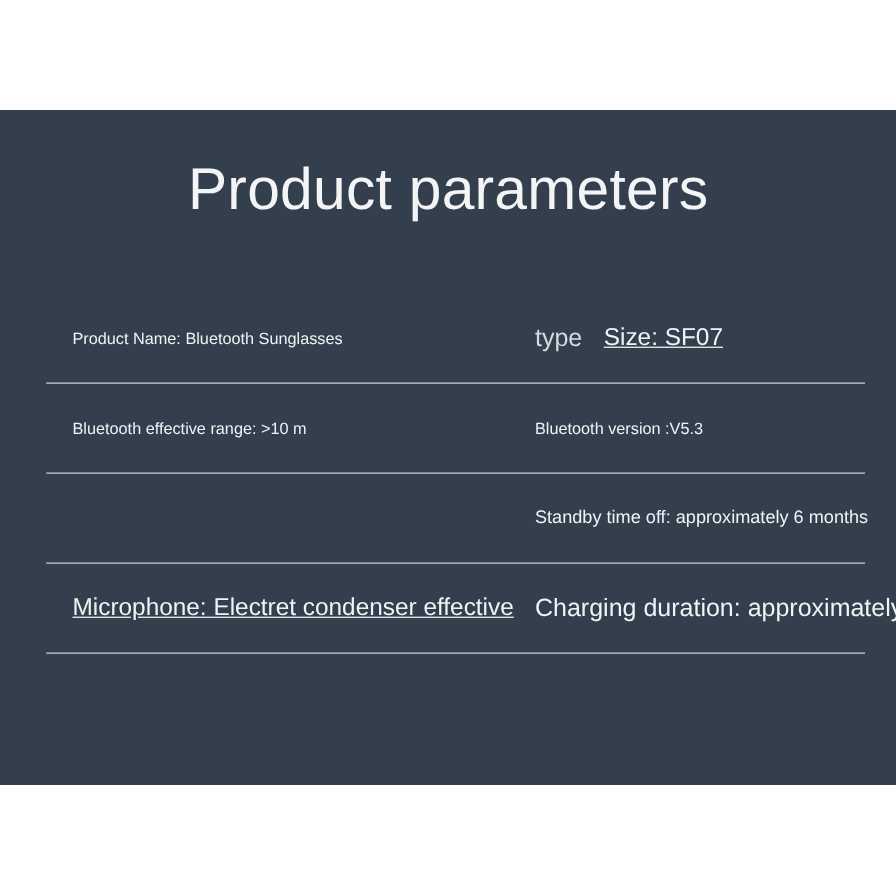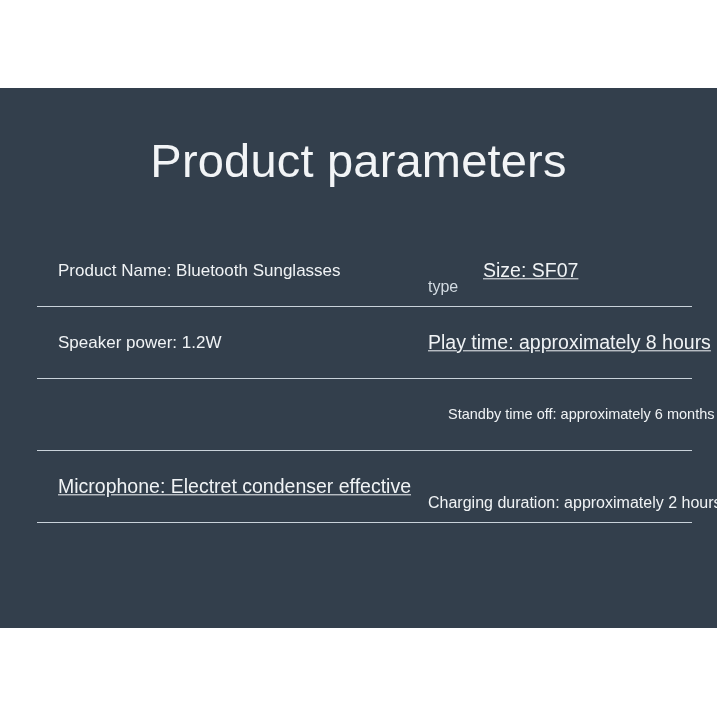--- a/index.html
+++ b/index.html
@@ -28,21 +28,21 @@
     top: 88px;
     width: 717px;
     height: 540px;
     background: #333f4c;
     box-sizing: border-box;
   }
 
   .panel-title {
     position: absolute;
     left: 0;
-    top: 48px;
+    top: 38px;
     width: 717px;
     text-align: center;
     color: #f2f4f6;
     font-size: 47px;
     font-weight: 400;
     letter-spacing: 0.2px;
     line-height: 1.05;
     white-space: nowrap;
   }
 
@@ -88,47 +88,47 @@
     left: 391px;
     top: 50%;
     transform: translateY(-50%);
   }
 
   .cell-right.offset-size {
     left: 446px;
   }
 
   
-  .fs-lg { font-size: 17px; text-align: right; }
+  .fs-lg { font-size: 13px; text-align: right; }
   .fs-md { font-size: 19.5px; text-decoration: underline; }
-  .fs-sm { font-size: 16px; margin-top: 16px; }
-  .fs-xs { font-size: 14.5px; margin-left: 20px; }
+  .fs-sm { font-size: 20px; }
+  .fs-xs { font-size: 14.5px; }
 </style>
 </head>
 <body>
 
 <div class="page">
 
   <div class="spec-panel">
 
     <div class="panel-title">Product parameters</div>
 
     <div class="spec-table">
 
       <div class="spec-row">
         <span class="cell cell-left fs-lg">Product Name: Bluetooth Sunglasses</span>
         <span class="cell cell-mid fs-sm">type</span>
         <span class="cell cell-right offset-size fs-md">Size: SF07</span>
       </div>
 
+      <div class="spec-row">
+        <span class="cell cell-left fs-lg">Bluetooth effective range: &gt;10 m</span>
+        <span class="cell cell-right fs-lg">Bluetooth version :V5.3</span>
+      </div>
 
-      <div class="spec-row">
-        <span class="cell cell-left fs-lg">Speaker power: 1.2W</span>
-        <span class="cell cell-right fs-md">Play time: approximately 8 hours</span>
-      </div>
 
       <div class="spec-row">
         <span class="cell cell-right fs-xs">Standby time off: approximately 6 months</span>
       </div>
 
       <div class="spec-row">
         <span class="cell cell-left fs-md">Microphone: Electret condenser effective</span>
         <span class="cell cell-right fs-sm">Charging duration: approximately 2 hours</span>
       </div>
 

